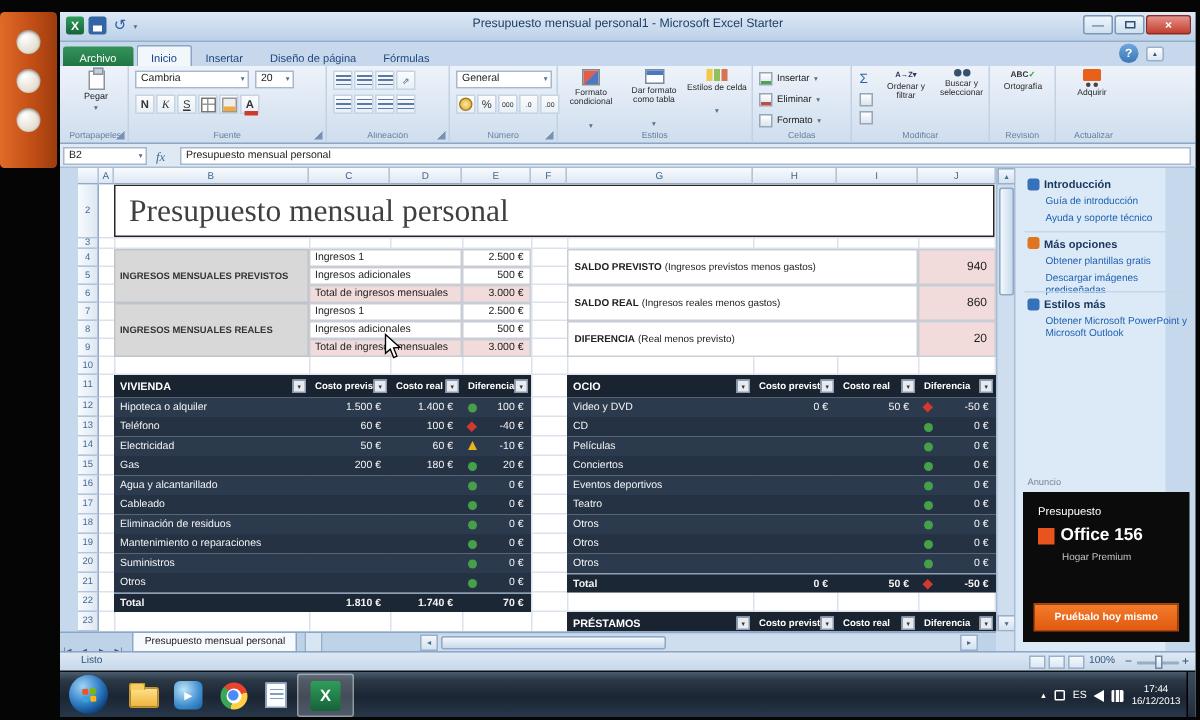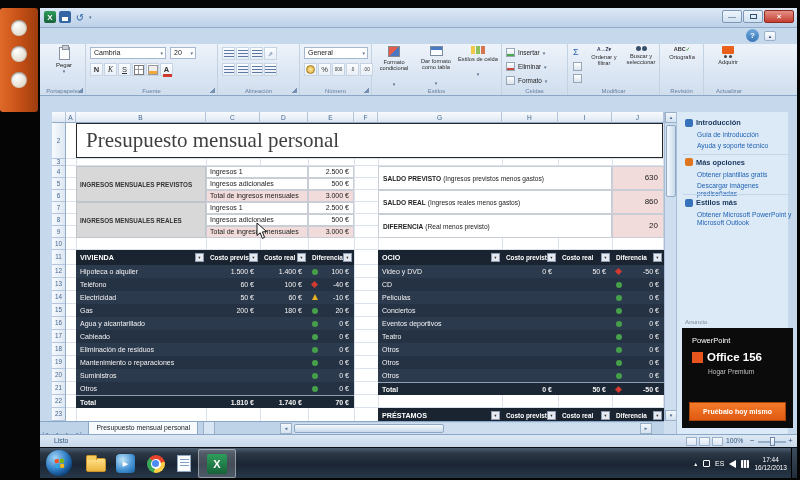--- a/index.html
+++ b/index.html
@@ -146,21 +146,21 @@
   #status-mode { position:absolute; left:14px; top:2px; font-size:6.8px; color:#33567c; }
   .viewb { position:absolute; top:2px; width:11px; height:9px; border:1px solid #9ab0c9;
            background:linear-gradient(#f5f9fd,#dbe6f2); }
   #zoom-pct { position:absolute; left:686px; top:2px; font-size:6.8px; color:#33567c; }
   #zoom-minus { position:absolute; left:710px; top:1px; font-size:8px; color:#33567c; }
   #zoom-track { position:absolute; left:718px; top:6px; width:28px; height:2px; background:#97adc6; }
   #zoom-thumb { position:absolute; left:730px; top:2px; width:5px; height:9px; border:1px solid #6e87a5;
                 background:linear-gradient(#fbfdff,#d4e2f0); }
   #zoom-plus { position:absolute; left:748px; top:1px; font-size:8px; color:#33567c; }
   
-  #task-pane { position:absolute; left:636px; top:104px; width:112px; height:322px;
+  #task-pane { position:absolute; left:636px; top:104px; width:101px; height:322px;
                background:#dce9f6; border-left:1px solid #a9bed4; }
   #ad-label { position:absolute; left:8px; top:206px; font-size:6.2px; color:#7a8794; }
   #ad-box { position:absolute; left:5px; top:216px; width:111px; height:100px; background:#0b0b0b; }
   #ad-intro { position:absolute; left:10px; top:8px; font-size:7.5px; color:#fff; }
   #ad-logo { position:absolute; left:10px; top:23px; display:flex; align-items:center; gap:4px; }
   #ad-logo .sq { width:11px; height:11px; background:#e8541d; }
   #ad-brand { font-size:11.5px; font-weight:bold; color:#fff; white-space:nowrap; }
   #ad-edition { position:absolute; left:26px; top:40px; font-size:6.6px; color:#c2c2c2; }
   #ad-button { position:absolute; left:7px; top:74px; width:97px; height:19px; text-align:center;
                background:linear-gradient(#f47b2a,#e05a12); border:1px solid #a84408; color:#fff;
@@ -223,29 +223,31 @@
 
 <div id="screen">
 
   <div id="titlebar">
     <div class="qat">
       <span class="qicon xlq">X</span>
       <span class="qicon saveq"></span>
       <span class="qicon undoq">↺</span>
       <span class="dd">▾</span>
     </div>
+    <div id="title-text">Presupuesto mensual personal1 - Microsoft Excel Starter</div>
     <div class="winbtns">
       <span class="wbtn">—</span>
       <span class="wbtn">
           <span class="maxbox"></span>
         </span>
       <span class="wbtn close">×</span>
     </div>
   </div>
 
+  <div id="ribbon-tabs"><span class="rtab file">Archivo</span><span class="rtab active">Inicio</span><span class="rtab">Insertar</span><span class="rtab">Diseño de página</span><span class="rtab">Fórmulas</span></div>
   <div id="help-btn">?</div>
   <div id="collapse-btn">▴</div>
 
   <div id="ribbon">
 
     <div class="rgroup" style="left:2px;width:44px">
       <div style="position:absolute;left:10px;top:3px;width:24px;text-align:center">
         <div class="clip" style="margin:0 auto"></div>
         <div style="font-size:6px;color:#222;margin-top:2px">Pegar</div>
         <div class="dd">▾</div>
@@ -402,20 +404,30 @@
 
     <div class="rgroup" style="left:664px;width:50px;border-right:none">
       <div class="bigbtn" style="left:4px">
         <div class="ico-cart"></div>
         <div class="bl" style="margin-top:5px">Adquirir</div>
       </div>
       <div class="rg-label">Actualizar</div>
     </div>
   </div>
 
+  <div id="formula-bar">
+    <div id="name-box" class="fbox">
+      <span>B2</span>
+      <span class="dd">▾</span>
+    </div>
+    <span id="fx">fx</span>
+    <div id="formula-input" class="fbox">
+      <span>Presupuesto mensual personal</span>
+    </div>
+  </div>
 
   <div id="col-headers">
       <div class="chcell" style="width: 14px;"></div>
       <div class="chcell" style="width: 10px;">A</div>
       <div class="chcell" style="width: 130px;">B</div>
       <div class="chcell" style="width: 54px;">C</div>
       <div class="chcell" style="width: 48px;">D</div>
       <div class="chcell" style="width: 46px;">E</div>
       <div class="chcell" style="width: 24px;">F</div>
       <div class="chcell" style="width: 124px;">G</div>
@@ -491,21 +503,21 @@
       <div style="left: 140px; top: 79px; width: 102px; height: 12px; background: rgb(255, 255, 255); padding-left: 3px; border: 1px solid rgb(201, 205, 213); font-size: 7px; color: rgb(34, 34, 34); line-height: 10px; overflow: hidden; white-space: nowrap;">Ingresos 1</div>
       <div style="left: 242px; top: 79px; width: 46px; height: 12px; background: rgb(255, 255, 255); text-align: right; padding-right: 4px; border: 1px solid rgb(201, 205, 213); font-size: 7px; color: rgb(34, 34, 34); line-height: 10px; overflow: hidden; white-space: nowrap;">2.500 €</div>
       <div style="left: 140px; top: 91px; width: 102px; height: 12px; background: rgb(255, 255, 255); padding-left: 3px; border: 1px solid rgb(201, 205, 213); font-size: 7px; color: rgb(34, 34, 34); line-height: 10px; overflow: hidden; white-space: nowrap;">Ingresos adicionales</div>
       <div style="left: 242px; top: 91px; width: 46px; height: 12px; background: rgb(255, 255, 255); text-align: right; padding-right: 4px; border: 1px solid rgb(201, 205, 213); font-size: 7px; color: rgb(34, 34, 34); line-height: 10px; overflow: hidden; white-space: nowrap;">500 €</div>
       <div style="left: 140px; top: 103px; width: 102px; height: 12px; background: rgb(242, 220, 219); padding-left: 3px; border: 1px solid rgb(201, 205, 213); font-size: 7px; color: rgb(34, 34, 34); line-height: 10px; overflow: hidden; white-space: nowrap;">Total de ingresos mensuales</div>
       <div style="left: 242px; top: 103px; width: 46px; height: 12px; background: rgb(242, 220, 219); text-align: right; padding-right: 4px; border: 1px solid rgb(201, 205, 213); font-size: 7px; color: rgb(34, 34, 34); line-height: 10px; overflow: hidden; white-space: nowrap;">3.000 €</div>
       <div style="left: 312px; top: 43px; width: 234px; height: 24px; background: rgb(255, 255, 255); border: 1px solid rgb(201, 205, 213); display: flex; align-items: center; padding: 0px 4px; font-size: 6.6px; color: rgb(34, 34, 34); white-space: nowrap; overflow: hidden;">
         <span style="font-weight: bold;">SALDO PREVISTO</span>
         <span style="margin-left: 2px;">(Ingresos previstos menos gastos)</span>
       </div>
-      <div style="left: 546px; top: 43px; width: 52px; height: 24px; background: rgb(242, 220, 219); border: 1px solid rgb(201, 205, 213); text-align: right; padding-right: 5px; font-size: 8px; line-height: 22px; color: rgb(34, 34, 34);">630</div>
+      <div style="left: 546px; top: 43px; width: 52px; height: 24px; background: rgb(242, 220, 219); border: 1px solid rgb(201, 205, 213); text-align: right; padding-right: 5px; font-size: 8px; line-height: 22px; color: rgb(34, 34, 34);">940</div>
       <div style="left: 312px; top: 67px; width: 234px; height: 24px; background: rgb(255, 255, 255); border: 1px solid rgb(201, 205, 213); display: flex; align-items: center; padding: 0px 4px; font-size: 6.6px; color: rgb(34, 34, 34); white-space: nowrap; overflow: hidden;">
         <span style="font-weight: bold;">SALDO REAL</span>
         <span style="margin-left: 2px;">(Ingresos reales menos gastos)</span>
       </div>
       <div style="left: 546px; top: 67px; width: 52px; height: 24px; background: rgb(242, 220, 219); border: 1px solid rgb(201, 205, 213); text-align: right; padding-right: 5px; font-size: 8px; line-height: 22px; color: rgb(34, 34, 34);">860</div>
       <div style="left: 312px; top: 91px; width: 234px; height: 24px; background: rgb(255, 255, 255); border: 1px solid rgb(201, 205, 213); display: flex; align-items: center; padding: 0px 4px; font-size: 6.6px; color: rgb(34, 34, 34); white-space: nowrap; overflow: hidden;">
         <span style="font-weight: bold;">DIFERENCIA</span>
         <span style="margin-left: 2px;">(Real menos previsto)</span>
       </div>
       <div style="left: 546px; top: 91px; width: 52px; height: 24px; background: rgb(242, 220, 219); border: 1px solid rgb(201, 205, 213); text-align: right; padding-right: 5px; font-size: 8px; line-height: 22px; color: rgb(34, 34, 34);">20</div>
@@ -702,21 +714,21 @@
         <div style="position: absolute; left: 20px; top: 70px; width: 98px; font-size: 6.7px; color: rgb(31, 98, 180); line-height: 1.25;">Descargar imágenes prediseñadas</div>
         <div style="position: absolute; left: 6px; top: 82px; width: 108px; height: 1px; background: rgb(197, 214, 232);"></div>
         <div style="position: absolute; left: 8px; top: 86px; display: flex; align-items: center; gap: 3px;">
           <span style="width: 8px; height: 8px; border-radius: 2px; background: rgb(54, 114, 185);"></span>
           <span style="font-size: 7.4px; font-weight: bold; color: rgb(23, 54, 93); white-space: nowrap;">Estilos más</span>
         </div>
         <div style="position: absolute; left: 20px; top: 99px; width: 98px; font-size: 6.7px; color: rgb(31, 98, 180); line-height: 1.25;">Obtener Microsoft PowerPoint y Microsoft Outlook</div>
       </div>
     <div id="ad-label">Anuncio</div>
     <div id="ad-box">
-      <div id="ad-intro">PowerPoint</div>
+      <div id="ad-intro">Presupuesto</div>
       <div id="ad-logo">
         <span class="sq"></span>
         <span id="ad-brand">Office 156</span>
       </div>
       <div id="ad-edition">Hogar Premium</div>
       <div id="ad-button">Pruébalo hoy mismo</div>
     </div>
   </div>
 
   <div id="taskbar">

